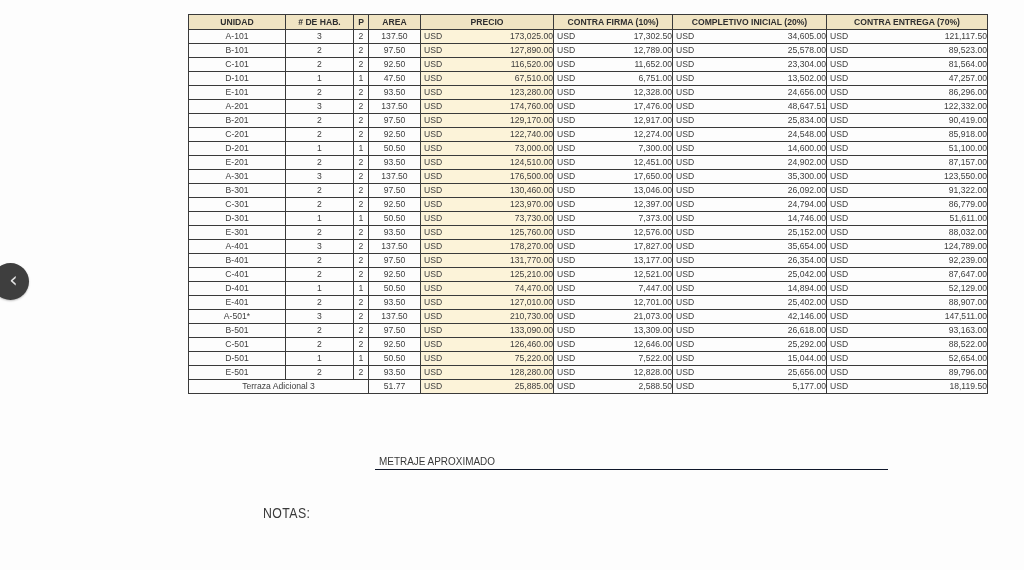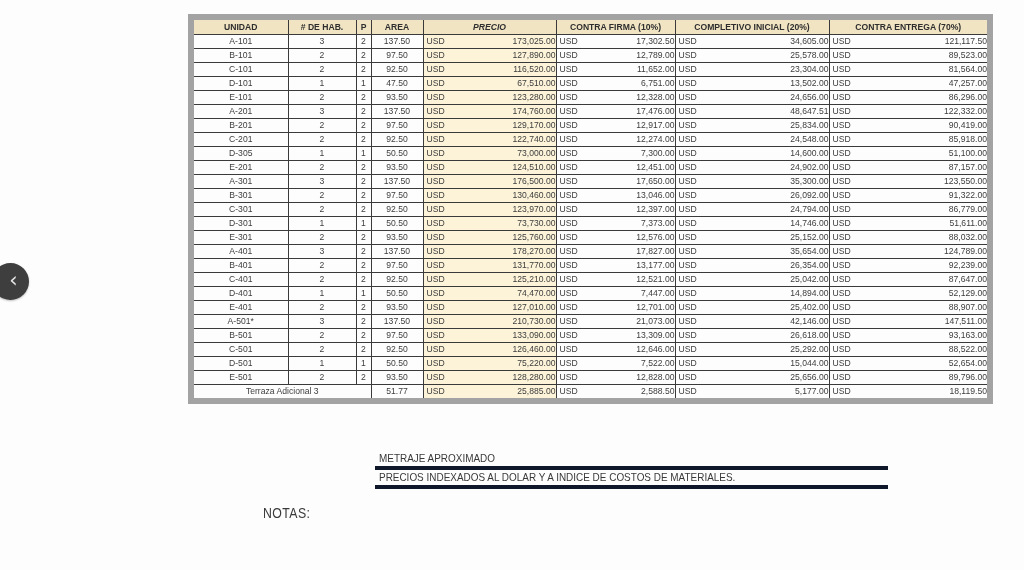--- a/index.html
+++ b/index.html
@@ -9,36 +9,36 @@
 
   
   .nav-prev{position:absolute;left:-8px;top:263px;width:37px;height:37px;border-radius:50%;
             background:#3e3e3e;border:none;display:flex;align-items:center;justify-content:center;
             cursor:pointer;padding:0;box-shadow:0 1px 2px rgba(0,0,0,.25);}
   .nav-prev .chev{color:#e4e4e4;font-size:21px;line-height:1;margin-top:-3px;margin-left:6px;
                   font-family:"DejaVu Sans",sans-serif;}
 
   
   table.price{position:absolute;left:188px;top:14px;width:799px;border-collapse:collapse;
-              table-layout:fixed;color:#3d3d3d;border:6px solid #a3a3a3;}
+              table-layout:fixed;color:#3d3d3d;border:1px solid #a3a3a3;}
   table.price th,table.price td{border:1px solid #3a3a3a;overflow:hidden;white-space:nowrap;
               padding:0;font-size:8.6px;line-height:13px;height:13px;}
   table.price thead th{background:#f0e4c3;font-weight:bold;text-align:center;height:14px;
               line-height:14px;color:#2e2e2e;}
   td.c-unidad,td.c-hab,td.c-p,td.c-area{text-align:center;}
   td.c-money{position:relative;text-align:right;padding-right:3px;}
   td.c-money .cur{position:absolute;left:3px;top:0;}
   td.c-money.precio{background:#fcf3d9;}
-  th.h-precio{background:#f0e4c3;font-style:italic;}
+  th.h-precio{background:#f0e4c3;}
 
   
   .notas-label{position:absolute;left:263px;top:504px;font-size:15px;color:#3a3a3a;
                transform:scaleX(.82);transform-origin:left top;letter-spacing:.5px;}
   .notes{position:absolute;left:375px;top:451px;width:513px;}
-  .note-row{height:18.8px;border-bottom:4px solid #0f172a;display:flex;align-items:flex-end;
+  .note-row{height:18.8px;border-bottom:1px solid #0f172a;display:flex;align-items:flex-end;
             box-sizing:border-box;padding:0 0 2px 4px;}
   .note-text{font-size:11.3px;color:#3a3a3a;white-space:nowrap;transform:scaleX(.88);
              transform-origin:left bottom;letter-spacing:0;}
 </style>
 </head>
 <body>
 
 <div class="stage">
 
   <button class="nav-prev">
@@ -207,21 +207,21 @@
       <span class="cur">USD</span><span class="amt">12,274.00</span>
     </td>
     <td class="c-money">
       <span class="cur">USD</span><span class="amt">24,548.00</span>
     </td>
     <td class="c-money">
       <span class="cur">USD</span><span class="amt">85,918.00</span>
     </td>
   </tr>
         <tr>
-    <td class="c-unidad">D-305</td>
+    <td class="c-unidad">D-201</td>
     <td class="c-hab">1</td>
     <td class="c-p">1</td>
     <td class="c-area">50.50</td>
     <td class="c-money precio">
       <span class="cur">USD</span><span class="amt">73,000.00</span>
     </td>
     <td class="c-money">
       <span class="cur">USD</span><span class="amt">7,300.00</span>
     </td>
     <td class="c-money">
@@ -537,17 +537,14 @@
     </td>
   </tr>
       </tbody>
   </table>
 
   <div class="notas-label">NOTAS:</div>
   <div class="notes" id="notes">
       <div class="note-row">
     <span class="note-text">METRAJE APROXIMADO</span>
   </div>
-      <div class="note-row">
-    <span class="note-text">PRECIOS INDEXADOS AL DOLAR Y A INDICE DE COSTOS DE MATERIALES.</span>
-  </div>
     </div>
 </div>
 
 </body></html>

